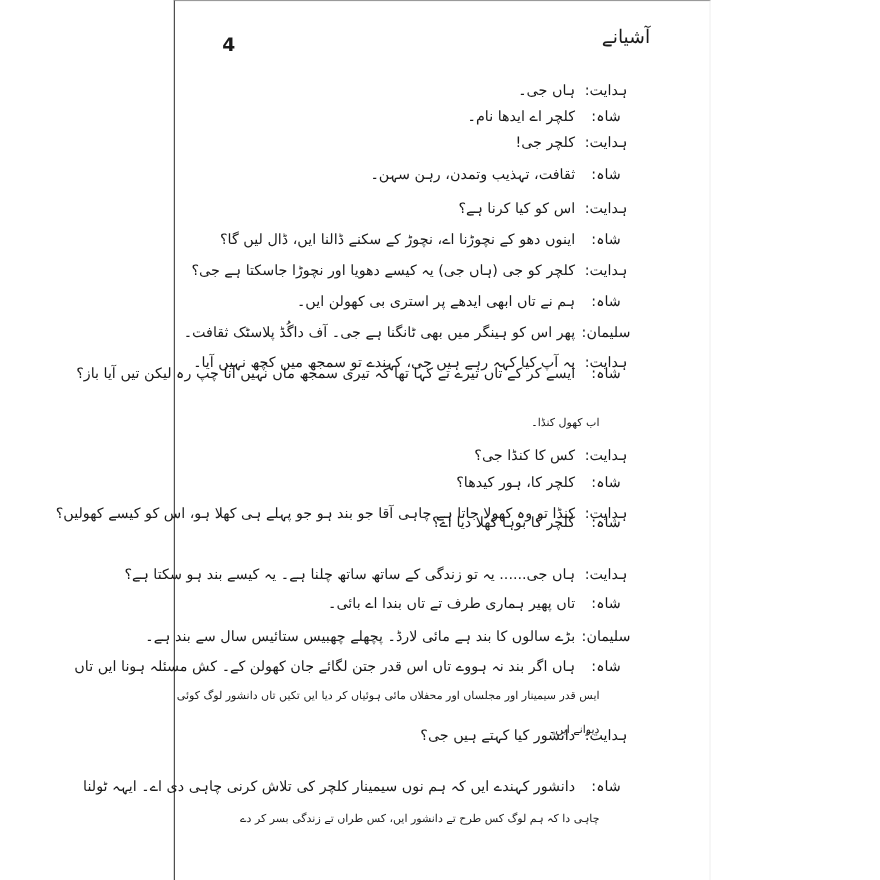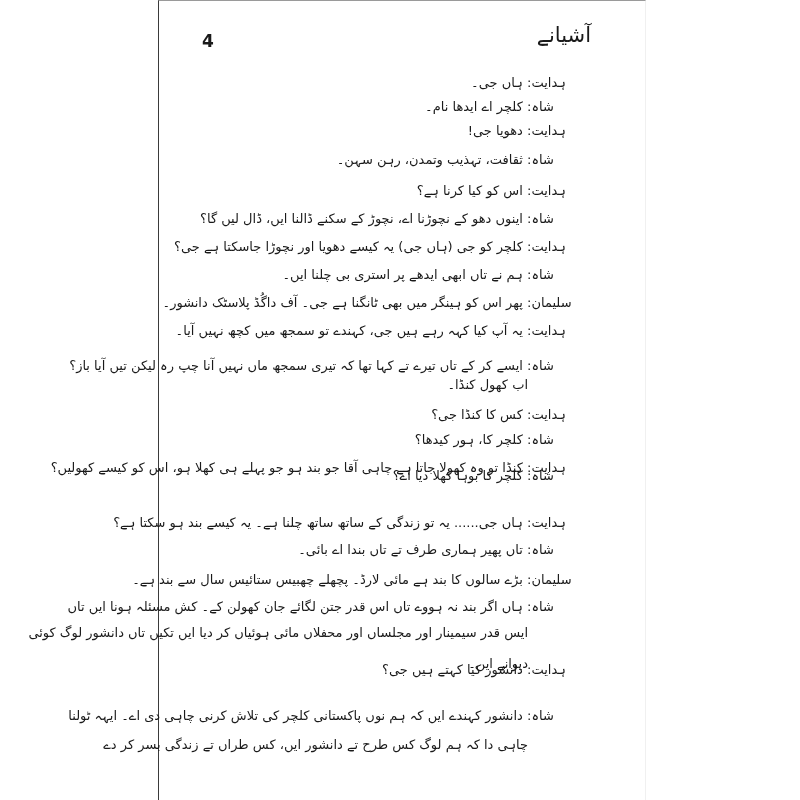--- a/index.html
+++ b/index.html
@@ -9,57 +9,57 @@
   }
   .page {
     position: absolute; left: 158px; top: 0; width: 486px; height: 800px;
     border-left: 1.5px solid #3a3a3a; border-top: 1px solid #9a9a9a;
     border-right: 1px solid #f0f0f0; background: #fff;
   }
   .page-number {
     position: absolute; left: 43px; top: 30px; font-weight: bold; font-size: 17px;
     font-family: "DejaVu Sans", sans-serif;
   }
-  .header-title-wrap { position: absolute; left: 0; top: 22px; width: 432px; text-align: right; direction: rtl; font-size: 21px; }
+  .header-title-wrap { position: absolute; left: 0; top: 22px; width: 432px; text-align: right; direction: rtl; font-size: 17px; }
   .lines { position: absolute; left: 0; top: 0; width: 486px; }
   .line {
     position: absolute; right: 70px; direction: rtl; white-space: nowrap;
     font-size: 13px; line-height: 18px; height: 18px;
   }
-  .speaker { display: inline-block; width: 48px; text-align: left; font-size: 13px; }
+  .speaker { display: inline-block; width: 48px; text-align: center; font-size: 13px; }
   .speech { display: inline-block; text-align: center; }
-  .cont { position: absolute; right: 117px; direction: rtl; white-space: nowrap; font-size: 13px; line-height: 18px; }
+  .cont { position: absolute; right: 100px; direction: rtl; white-space: nowrap; font-size: 10px; line-height: 18px; }
 </style>
 </head>
 <body>
 
 <div class="page">
   <div class="page-number">4</div>
   <div class="header-title-wrap">آشیانے</div>
 
   <div class="lines">
     <div class="line" style="top:73px"><span class="speaker">ہدایت:</span> <span class="speech">ہاں جی۔</span></div>
     <div class="line" style="top:97px"><span class="speaker">شاہ:</span> <span class="speech">کلچر اے ایدھا نام۔</span></div>
-    <div class="line" style="top:121px"><span class="speaker">ہدایت:</span> <span class="speech">دھویا جی!</span></div>
+    <div class="line" style="top:121px"><span class="speaker">ہدایت:</span> <span class="speech">کلچر جی!</span></div>
     <div class="line" style="top:150px"><span class="speaker">شاہ:</span> <span class="speech">ثقافت، تہذیب وتمدن، رہن سہن۔</span></div>
     <div class="line" style="top:181px"><span class="speaker">ہدایت:</span> <span class="speech">اس کو کیا کرنا ہے؟</span></div>
     <div class="line" style="top:209px"><span class="speaker">شاہ:</span> <span class="speech">اینوں دھو کے نچوڑنا اے، نچوڑ کے سکنے ڈالنا ایں، ڈال لیں گا؟</span></div>
     <div class="line" style="top:237px"><span class="speaker">ہدایت:</span> <span class="speech">کلچر کو جی (ہاں جی) یہ کیسے دھویا اور نچوڑا جاسکتا ہے جی؟</span></div>
-    <div class="line" style="top:265px"><span class="speaker">شاہ:</span> <span class="speech">ہم نے تاں ابھی ایدھے پر استری بی چلنا ایں۔</span></div>
-    <div class="line" style="top:293px"><span class="speaker">سلیمان:</span> <span class="speech">پھر اس کو ہینگر میں بھی ٹانگنا ہے جی۔ آف داگُڈ پلاسٹک دانشور۔</span></div>
+    <div class="line" style="top:265px"><span class="speaker">شاہ:</span> <span class="speech">ہم نے تاں ابھی ایدھے پر استری بی کھولن ایں۔</span></div>
+    <div class="line" style="top:293px"><span class="speaker">سلیمان:</span> <span class="speech">پھر اس کو ہینگر میں بھی ٹانگنا ہے جی۔ آف داگُڈ پلاسٹک ثقافت۔</span></div>
     <div class="line" style="top:321px"><span class="speaker">ہدایت:</span> <span class="speech">یہ آپ کیا کہہ رہے ہیں جی، کہندے تو سمجھ میں کچھ نہیں آیا۔</span></div>
-    <div class="line" style="top:356px"><span class="speaker">شاہ:</span> <span class="speech">ایسے کر کے تاں تیرے تے کہا تھا کہ تیری سمجھ ماں نہیں آنا چپ رہ لیکن تیں آیا باز؟</span></div>
+    <div class="line" style="top:331px"><span class="speaker">شاہ:</span> <span class="speech">ایسے کر کے تاں تیرے تے کہا تھا کہ تیری سمجھ ماں نہیں آنا چپ رہ لیکن تیں آیا باز؟</span></div>
     <div class="cont" style="top:375px">اب کھول کنڈا۔</div>
     <div class="line" style="top:405px"><span class="speaker">ہدایت:</span> <span class="speech">کس کا کنڈا جی؟</span></div>
     <div class="line" style="top:430px"><span class="speaker">شاہ:</span> <span class="speech">کلچر کا، ہور کیدھا؟</span></div>
     <div class="line" style="top:458px"><span class="speaker">ہدایت:</span> <span class="speech">کنڈا تو وہ کھولا جاتا ہے چاہی آقا جو بند ہو جو پہلے ہی کھلا ہو، اس کو کیسے کھولیں؟</span></div>
     <div class="line" style="top:466px"><span class="speaker">شاہ:</span> <span class="speech">کلچر کا بوہا کھلا دیا اے؟</span></div>
     <div class="line" style="top:513px"><span class="speaker">ہدایت:</span> <span class="speech">ہاں جی...... یہ تو زندگی کے ساتھ ساتھ چلنا ہے۔ یہ کیسے بند ہو سکتا ہے؟</span></div>
     <div class="line" style="top:540px"><span class="speaker">شاہ:</span> <span class="speech">تاں پھیر ہماری طرف تے تاں بندا اے بائی۔</span></div>
     <div class="line" style="top:570px"><span class="speaker">سلیمان:</span> <span class="speech">بڑے سالوں کا بند ہے مائی لارڈ۔ پچھلے چھبیس ستائیس سال سے بند ہے۔</span></div>
     <div class="line" style="top:597px"><span class="speaker">شاہ:</span> <span class="speech">ہاں اگر بند نہ ہووے تاں اس قدر جتن لگائے جان کھولن کے۔ کش مسئلہ ہونا ایں تاں</span></div>
     <div class="cont" style="top:623px">ایس قدر سیمینار اور مجلساں اور محفلاں مائی ہوئیاں کر دیا ایں تکیں تاں دانشور لوگ کوئی</div>
     <div class="cont" style="top:654px">دیوانے ایں۔</div>
     <div class="line" style="top:660px"><span class="speaker">ہدایت:</span> <span class="speech">دانشور کیا کہتے ہیں جی؟</span></div>
-    <div class="line" style="top:706px"><span class="speaker">شاہ:</span> <span class="speech">دانشور کہندے ایں کہ ہم نوں پاکستانی کلچر کی تلاش کرنی چاہی دی اے۔ ایہہ ٹولنا</span></div>
+    <div class="line" style="top:706px"><span class="speaker">شاہ:</span> <span class="speech">دانشور کہندے ایں کہ ہم نوں سیمینار کلچر کی تلاش کرنی چاہی دی اے۔ ایہہ ٹولنا</span></div>
     <div class="cont" style="top:735px">چاہی دا کہ ہم لوگ کس طرح تے دانشور ایں، کس طراں تے زندگی بسر کر دے</div>
   </div>
 </div>
 
 </body></html>

